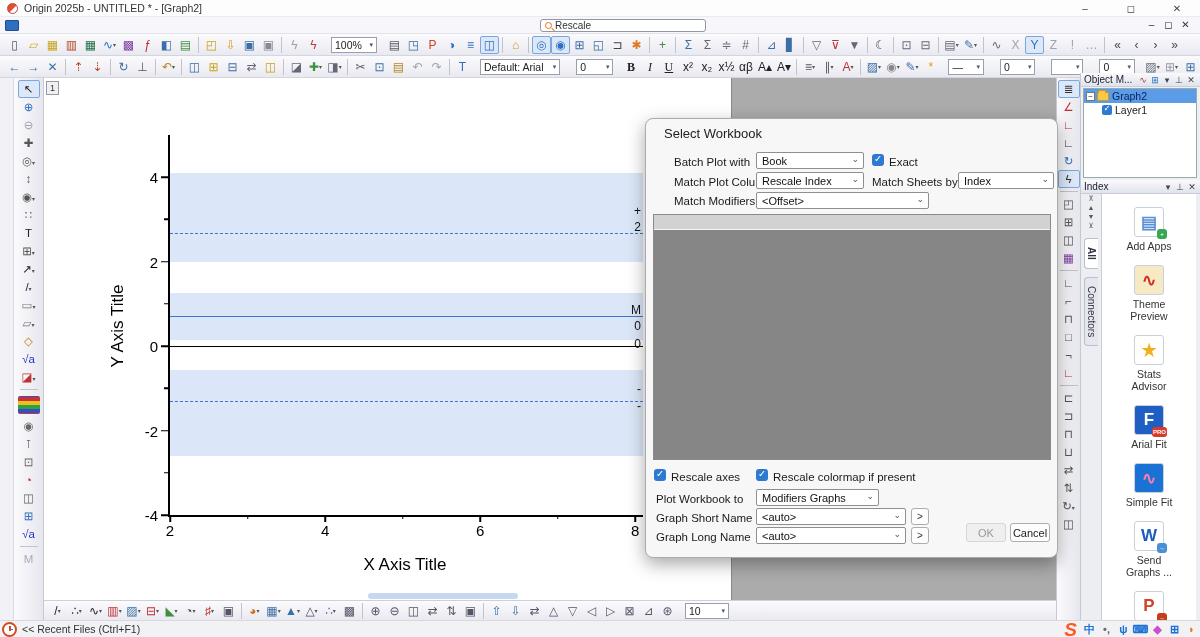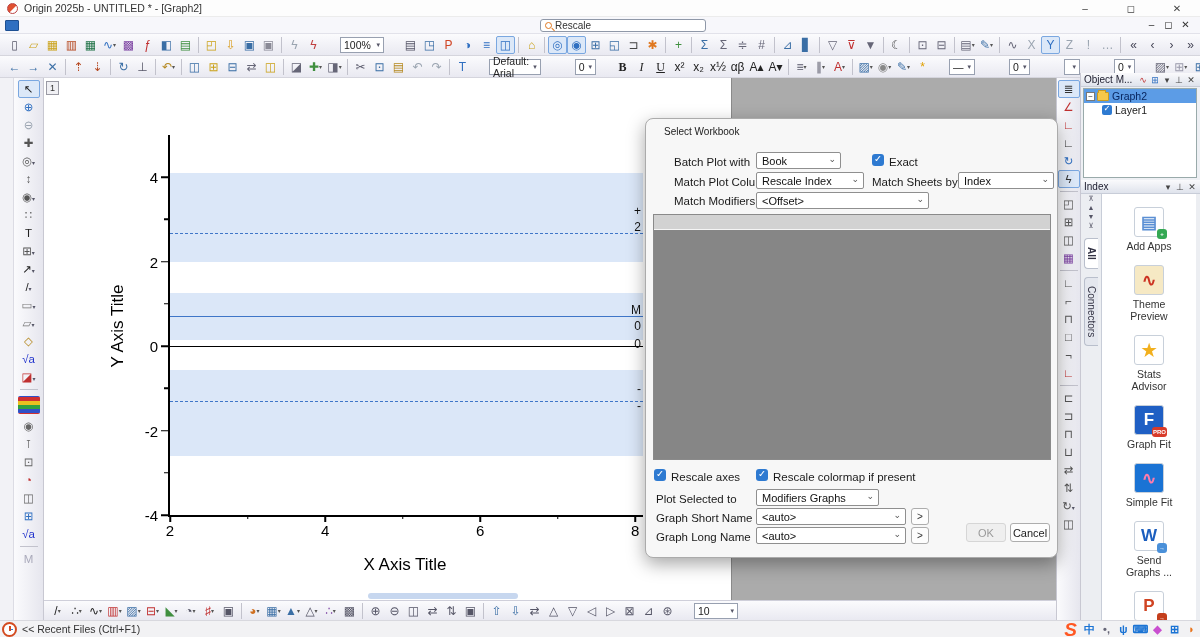--- a/index.html
+++ b/index.html
@@ -29,21 +29,21 @@
   #tb1 { top:34px; height:22px; }
   #tb2 { top:56px; height:22px; }
   #tbb { position:absolute; left:44px; top:600px; width:1012px; height:20px; display:flex; align-items:center; background:linear-gradient(#fbfbfd,#e9e9f1); border-top:1px solid #cfcfda; padding-left:4px; }
   .icons { display:flex; align-items:center; }
   .tbi { min-width:19px; height:18px; line-height:17px; text-align:center; font-size:12px; border:1px solid transparent; border-radius:2px; white-space:nowrap; padding:0 1px; cursor:default; }
   .tbi.active { border:1px solid #7aa7e0; background:#dce8f8; }
   .tbi .dd { font-style:normal; font-size:6px; color:#555; vertical-align:2px; }
   .tbi.bold{font-weight:bold;font-family:"Liberation Serif",serif;} .tbi.italic{font-style:italic;font-family:"Liberation Serif",serif;} .tbi.underline{text-decoration:underline;font-family:"Liberation Serif",serif;}
   .tbsep { width:1px; height:16px; background:#c2c2cc; margin:0 3px; }
   .tbsep-v { height:1px; width:18px; background:#c2c2cc; margin:3px 0; }
-  .combo { height:16px; border:1px solid #98a0b0; background:#fff; display:inline-flex; align-items:center; font-size:10.5px; padding:0 3px; margin:0 17px; color:#222; }
+  .combo { height:16px; border:1px solid #98a0b0; background:#fff; display:inline-flex; align-items:center; font-size:10.5px; padding:0 3px; margin:0 8px; color:#222; }
   .combo .chev { margin-left:auto; font-size:7px; color:#556; padding-left:4px; }
   .rainbow { width:14px; height:12px; margin:3px auto; border:1px solid #888; background:linear-gradient(#d03030 0 25%,#e8c020 25% 50%,#30a040 50% 75%,#3050c8 75% 100%); }
 
   
   .leftstrip { position:absolute; left:0; top:78px; width:14px; height:542px; background:#f2f2f6; border-right:1px solid #dcdce4; display:flex; flex-direction:column; align-items:center; }
   .vtab { writing-mode:vertical-rl; font-size:9.5px; color:#445; margin-top:10px; letter-spacing:0.5px; }
   .toolcol { position:absolute; top:78px; display:flex; flex-direction:column; align-items:center; background:linear-gradient(90deg,#fbfbfd,#e6e6ee); }
   #lefttools { left:14px; width:30px; height:542px; border-right:1px solid #c8c8d2; padding-top:2px; }
   #righttools { left:1056px; width:24px; height:542px; border-left:1px solid #c8c8d2; padding-top:2px; }
   .tbi-v { width:22px; height:18px; line-height:17px; text-align:center; font-size:11.5px; border:1px solid transparent; border-radius:2px; cursor:default; }
@@ -63,21 +63,21 @@
   .ytick.minor { left:-6px; width:4px; }
   .xticklabel { position:absolute; top:calc(100% + 7px); transform:translateX(-50%); font-size:15px; color:#000; }
   .yticklabel { position:absolute; left:-12px; transform:translate(-100%,-50%); font-size:15px; color:#000; }
   .edgelabel { position:absolute; right:2px; transform:translateY(-50%); font-size:12px; color:#111; }
   .ytitle { position:absolute; left:74px; top:248px; transform:translate(-50%,-50%) rotate(-90deg); font-size:17px; color:#000; white-space:nowrap; }
   .xtitle { position:absolute; left:361px; top:477px; transform:translateX(-50%); font-size:17px; color:#000; }
   .hscroll-thumb { position:absolute; left:324px; top:515px; width:150px; height:6px; background:#c7d7ef; border-radius:3px; }
 
   
   .dialog { position:absolute; left:645px; top:118px; width:413px; height:440px; background:#f7f7f7; border:1px solid #ababab; border-radius:8px; box-shadow:0 6px 18px rgba(0,0,0,.35); z-index:50; font-size:11.5px; }
-  .dialog .dtitle { position:absolute; left:18px; top:7px; font-size:10px; color:#222; }
+  .dialog .dtitle { position:absolute; left:18px; top:7px; font-size:13px; color:#222; }
   .dlabel { position:absolute; color:#1a1a1a; }
   .dcombo { position:absolute; height:17px; background:#fff; border:1px solid #8f8f8f; border-radius:2px; display:flex; align-items:center; padding:0 16px 0 5px; font-size:11px; color:#111; }
   .dcombo::after { content:"⌄"; position:absolute; right:4px; top:1px; font-size:9px; color:#555; }
   .cb { position:absolute; width:12px; height:12px; background:#2e7ad1; border-radius:3px; }
   .cb::after { content:"✓"; position:absolute; left:2px; top:-1px; color:#fff; font-size:9.5px; }
   .dlist { position:absolute; left:7px; top:95px; width:398px; height:246px; border:1px solid #8a8a8a; background:#868686; }
   .dlist .list-head { height:15px; background:#d2d2d2; border-bottom:1px solid #f5f5f5; }
   .dbtn-sm { position:absolute; width:18px; height:17px; background:#fdfdfd; border:1px solid #adadad; border-radius:3px; text-align:center; line-height:15px; font-size:10px; color:#333; }
   .dbtn { position:absolute; width:40px; height:19px; border-radius:3px; text-align:center; line-height:18px; font-size:11px; }
   .dbtn.ok { background:#efefef; border:1px solid #d6d6d6; color:#9a9a9a; }
@@ -513,21 +513,21 @@
 
           </div>
           <div class="app-label">Stats
 Advisor</div>
         </div>
         <div class="app-item">
           <div class="app-icon" style="background: rgb(31, 95, 196);">
             <span style="color: rgb(255, 255, 255);">F</span>
             <span class="badge" style="background: rgb(216, 59, 42);">PRO</span>
           </div>
-          <div class="app-label">Graph Fit</div>
+          <div class="app-label">Arial Fit</div>
         </div>
         <div class="app-item">
           <div class="app-icon" style="background: rgb(26, 115, 212);">
             <span style="color: rgb(255, 123, 172);">∿</span>
 
           </div>
           <div class="app-label">Simple Fit</div>
         </div>
         <div class="app-item">
           <div class="app-icon" style="background: rgb(255, 255, 255);">
@@ -613,21 +613,21 @@
         <span class="tray" style="color: rgb(26, 115, 212);">⊞</span>
         <span class="tray" style="color: rgb(232, 115, 26);">◗</span>
       </span>
   </div>
 </div>
 
 <div class="dialog">
   <div class="dtitle">Select Workbook</div>
 
   <span class="dlabel" style="left:28px;top:37px">Batch Plot with</span>
-  <div class="dcombo" style="left:110px;top:33px;width:85px">
+  <div class="dcombo" style="left:110px;top:33px;width:108px">
       <span>Book</span>
     </div>
   <span class="cb" style="left:226px;top:35px"></span>
   <span class="dlabel" style="left:243px;top:37px">Exact</span>
 
   <span class="dlabel" style="left:28px;top:57px">Match Plot Columns by</span>
   <div class="dcombo" style="left:110px;top:53px;width:108px">
       <span>Rescale Index</span>
     </div>
   <span class="dlabel" style="left:226px;top:57px">Match Sheets by</span>
@@ -642,21 +642,21 @@
 
   <div class="dlist">
       <div class="list-head"></div>
     </div>
 
   <span class="cb" style="left:8px;top:350px"></span>
   <span class="dlabel" style="left:25px;top:352px">Rescale axes</span>
   <span class="cb" style="left:110px;top:350px"></span>
   <span class="dlabel" style="left:127px;top:352px">Rescale colormap if present</span>
 
-  <span class="dlabel" style="left:10px;top:374px">Plot Selected to</span>
+  <span class="dlabel" style="left:10px;top:374px">Plot Workbook to</span>
   <div class="dcombo" style="left:110px;top:370px;width:123px">
       <span>Modifiers Graphs</span>
     </div>
 
   <span class="dlabel" style="left:10px;top:393px">Graph Short Name</span>
   <div class="dcombo" style="left:110px;top:389px;width:150px">
       <span>&lt;auto&gt;</span>
     </div>
   <span class="dbtn-sm" style="left:265px;top:389px">&gt;</span>
 

